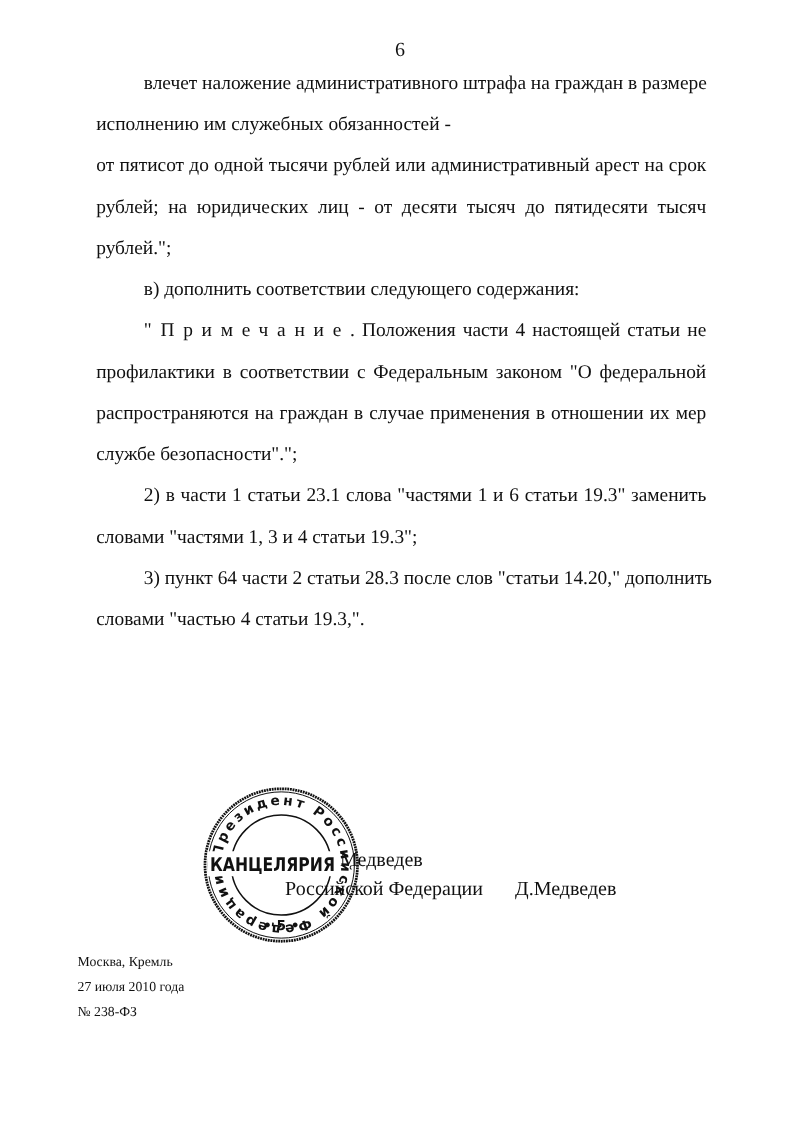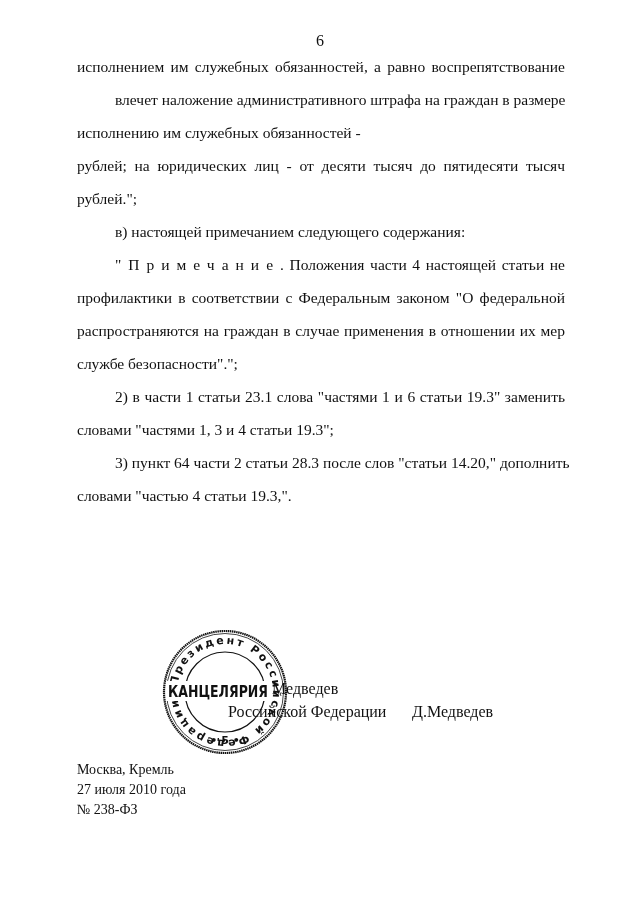--- a/index.html
+++ b/index.html
@@ -73,37 +73,37 @@
     .stamp {
       position: absolute;
       left: 162px;
       top: 629px;
       width: 126px;
       height: 126px;
     }
     .footer {
       position: absolute;
       top: 760px;
-      left: 77px;
-      font-size: 14px;
+      left: 62px;
+      font-size: 11px;
       line-height: 20px;
     }
   </style>
 </head>
 <body>
 
 <div class="page-number">6</div>
 
 <div class="body-text">
-  <div class="line justify"><span>исполнением им служебных обязанностей, а равно воспрепятствование</span></div>
   <div class="line justify indent"><span>влечет наложение административного штрафа на граждан в размере</span></div>
   <div class="line"><span>исполнению им служебных обязанностей -</span></div>
+  <div class="line justify"><span>от пятисот до одной тысячи рублей или административный арест на срок</span></div>
   <div class="line justify"><span>рублей; на юридических лиц - от десяти тысяч до пятидесяти тысяч</span></div>
   <div class="line"><span>рублей.";</span></div>
-  <div class="line indent"><span>в) настоящей примечанием следующего содержания:</span></div>
+  <div class="line indent"><span>в) дополнить соответствии следующего содержания:</span></div>
   <div class="line justify indent"><span class="spaced">"Примечание</span><span>. Положения части 4 настоящей статьи не</span></div>
   <div class="line justify"><span>профилактики в соответствии с Федеральным законом "О федеральной</span></div>
   <div class="line justify"><span>распространяются на граждан в случае применения в отношении их мер</span></div>
   <div class="line"><span>службе безопасности".";</span></div>
   <div class="line justify indent"><span>2) в части 1 статьи 23.1 слова "частями 1 и 6 статьи 19.3" заменить</span></div>
   <div class="line"><span>словами "частями 1, 3 и 4 статьи 19.3";</span></div>
   <div class="line justify indent"><span>3) пункт 64 части 2 статьи 28.3 после слов "статьи 14.20," дополнить</span></div>
   <div class="line"><span>словами "частью 4 статьи 19.3,".</span></div>
 </div>
 

